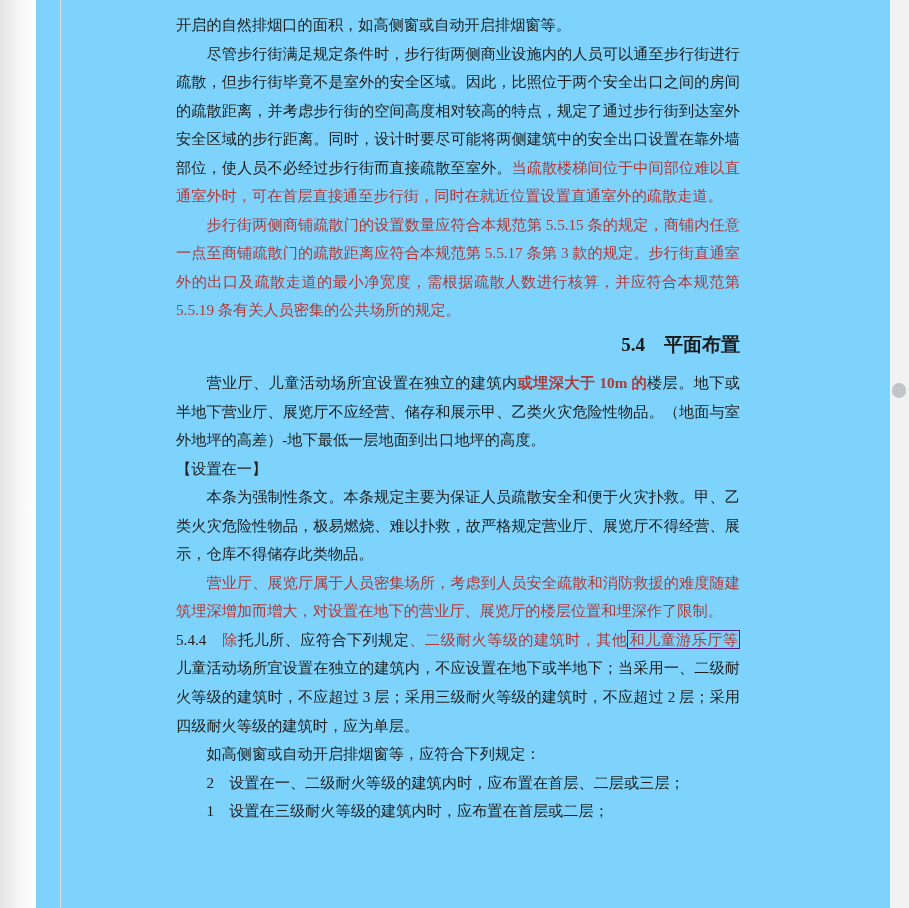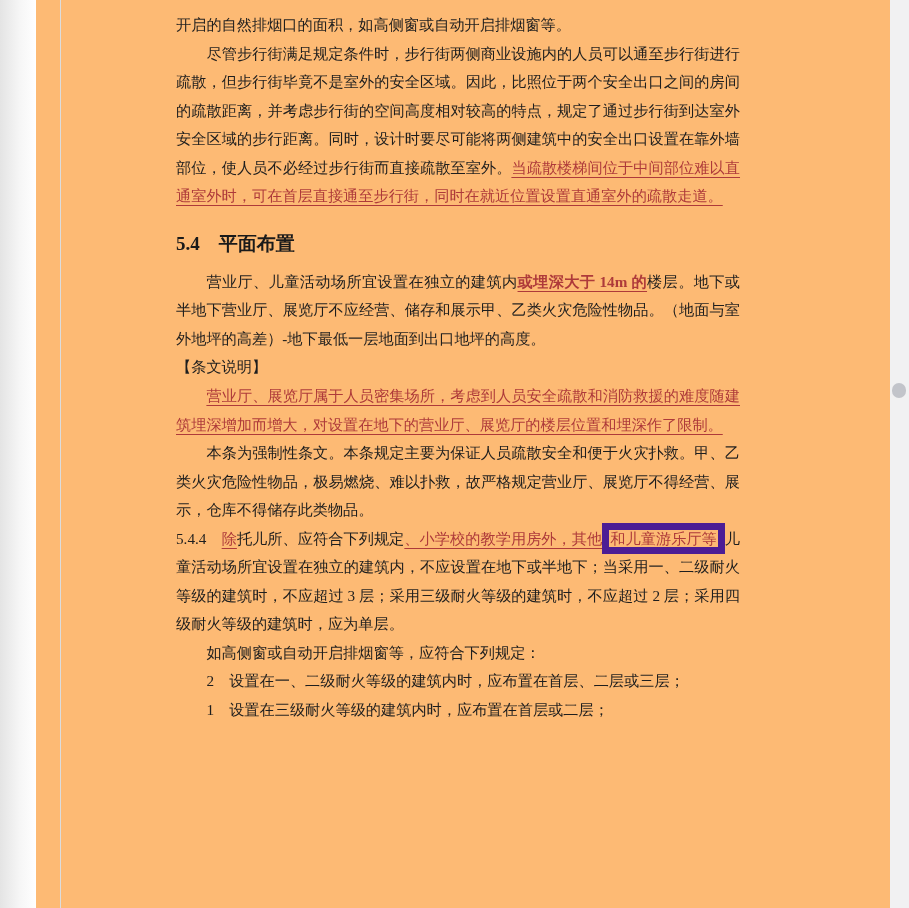--- a/index.html
+++ b/index.html
@@ -8,21 +8,21 @@
     width: 909px;
     height: 908px;
     overflow: hidden;
     background: #ffffff;
     font-family: "Liberation Serif", "DejaVu Serif", serif;
   }
   .viewport {
     position: relative;
     width: 909px;
     height: 908px;
-    background: #fdba74;
+    background: #7dd3fc;
   }
   
   .edge-shadow {
     position: absolute;
     left: 0; top: 0;
     width: 36px; height: 100%;
     background: linear-gradient(90deg, #e4e4e4 0%, #f6f6f6 55%, #ffffff 100%);
   }
   
   .page-border {
@@ -55,57 +55,57 @@
     font-size: 15.2px;
     line-height: 28.55px;
   }
   .para {
     margin: 0;
     text-align: justify;
     text-justify: inter-character;
   }
   .para.indent { text-indent: 2em; }
   .section-heading {
-    margin: 20px 0 11px 0;
-    text-align: left;
+    margin: 7px 0 11px 0;
+    text-align: right;
     font-size: 19px;
     font-weight: bold;
     color: #1a1a1a;
     line-height: 26px;
   }
   .rev-u {
     color: #ae3a3a;
-    text-decoration: underline;
     text-decoration-color: #ae3a3a;
     text-decoration-thickness: 1px;
     text-underline-offset: 4px;
   }
   .rev-b { font-weight: bold; }
   .rev-box {
     color: #ae3a3a;
-    border: 7px solid #4c1d95;
+    border: 1px solid #4c1d95;
     padding: 0 1px;
   }
 </style>
 </head>
 <body>
 
 <div class="viewport">
   <div class="edge-shadow"></div>
   <div class="page-border"></div>
 
   <div class="doc">
       <p class="para"><span class="">开启的自然排烟口的面积，如高侧窗或自动开启排烟窗等。</span></p>
       <p class="para indent"><span class="">尽管步行街满足规定条件时，步行街两侧商业设施内的人员可以通至步行街进行疏散，但步行街毕竟不是室外的安全区域。因此，比照位于两个安全出口之间的房间的疏散距离，并考虑步行街的空间高度相对较高的特点，规定了通过步行街到达室外安全区域的步行距离。同时，设计时要尽可能将两侧建筑中的安全出口设置在靠外墙部位，使人员不必经过步行街而直接疏散至室外。</span><span class="rev-u">当疏散楼梯间位于中间部位难以直通室外时，可在首层直接通至步行街，同时在就近位置设置直通室外的疏散走道。</span></p>
+      <p class="para indent"><span class="rev-u">步行街两侧商铺疏散门的设置数量应符合本规范第 5.5.15 条的规定，商铺内任意一点至商铺疏散门的疏散距离应符合本规范第 5.5.17 条第 3 款的规定。步行街直通室外的出口及疏散走道的最小净宽度，需根据疏散人数进行核算，并应符合本规范第 5.5.19 条有关人员密集的公共场所的规定。</span></p>
       <h2 class="section-heading"><span class="">5.4　平面布置</span></h2>
-      <p class="para indent"><span class="">营业厅、儿童活动场所宜设置在独立的建筑内</span><span class="rev-u rev-b">或埋深大于 14m 的</span><span class="">楼层。地下或半地下营业厅、展览厅不应经营、储存和展示甲、乙类火灾危险性物品。（地面与室外地坪的高差）-地下最低一层地面到出口地坪的高度。</span></p>
-      <p class="para"><span class="">【条文说明】</span></p>
+      <p class="para indent"><span class="">营业厅、儿童活动场所宜设置在独立的建筑内</span><span class="rev-u rev-b">或埋深大于 10m 的</span><span class="">楼层。地下或半地下营业厅、展览厅不应经营、储存和展示甲、乙类火灾危险性物品。（地面与室外地坪的高差）-地下最低一层地面到出口地坪的高度。</span></p>
+      <p class="para"><span class="">【设置在一】</span></p>
+      <p class="para indent"><span class="">本条为强制性条文。本条规定主要为保证人员疏散安全和便于火灾扑救。甲、乙类火灾危险性物品，极易燃烧、难以扑救，故严格规定营业厅、展览厅不得经营、展示，仓库不得储存此类物品。</span></p>
       <p class="para indent"><span class="rev-u">营业厅、展览厅属于人员密集场所，考虑到人员安全疏散和消防救援的难度随建筑埋深增加而增大，对设置在地下的营业厅、展览厅的楼层位置和埋深作了限制。</span></p>
-      <p class="para indent"><span class="">本条为强制性条文。本条规定主要为保证人员疏散安全和便于火灾扑救。甲、乙类火灾危险性物品，极易燃烧、难以扑救，故严格规定营业厅、展览厅不得经营、展示，仓库不得储存此类物品。</span></p>
-      <p class="para"><span class="">5.4.4　</span><span class="rev-u">除</span><span class="">托儿所、应符合下列规定</span><span class="rev-u">、小学校的教学用房外，其他</span><span class="rev-box">和儿童游乐厅等</span><span class="">儿童活动场所宜设置在独立的建筑内，不应设置在地下或半地下；当采用一、二级耐火等级的建筑时，不应超过 3 层；采用三级耐火等级的建筑时，不应超过 2 层；采用四级耐火等级的建筑时，应为单层。</span></p>
+      <p class="para"><span class="">5.4.4　</span><span class="rev-u">除</span><span class="">托儿所、应符合下列规定</span><span class="rev-u">、二级耐火等级的建筑时，其他</span><span class="rev-box">和儿童游乐厅等</span><span class="">儿童活动场所宜设置在独立的建筑内，不应设置在地下或半地下；当采用一、二级耐火等级的建筑时，不应超过 3 层；采用三级耐火等级的建筑时，不应超过 2 层；采用四级耐火等级的建筑时，应为单层。</span></p>
       <p class="para indent"><span class="">如高侧窗或自动开启排烟窗等，应符合下列规定：</span></p>
       <p class="para indent"><span class="">2　设置在一、二级耐火等级的建筑内时，应布置在首层、二层或三层；</span></p>
       <p class="para indent"><span class="">1　设置在三级耐火等级的建筑内时，应布置在首层或二层；</span></p>
     </div>
 
   <div class="scrollbar-track">
     <div class="scrollbar-thumb"></div>
   </div>
 </div>
 

